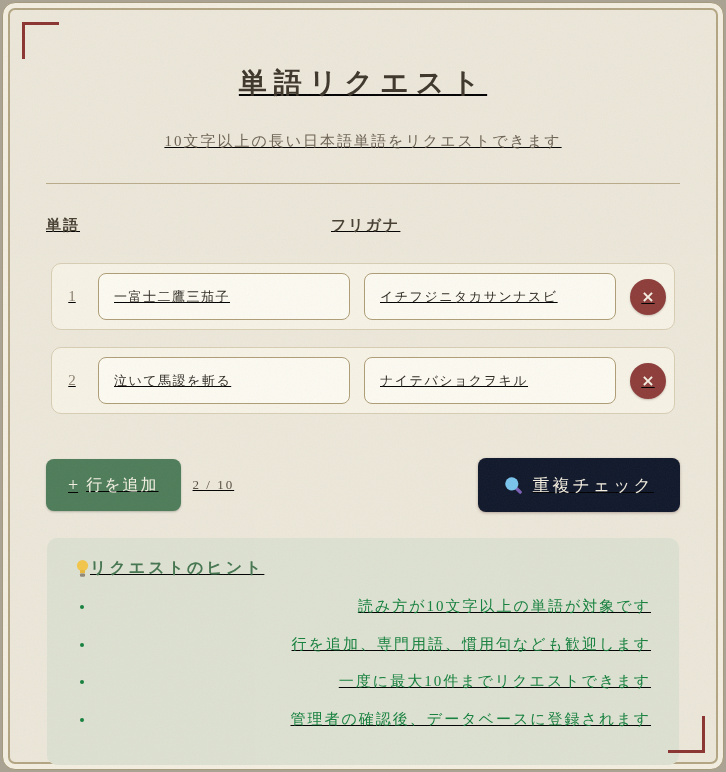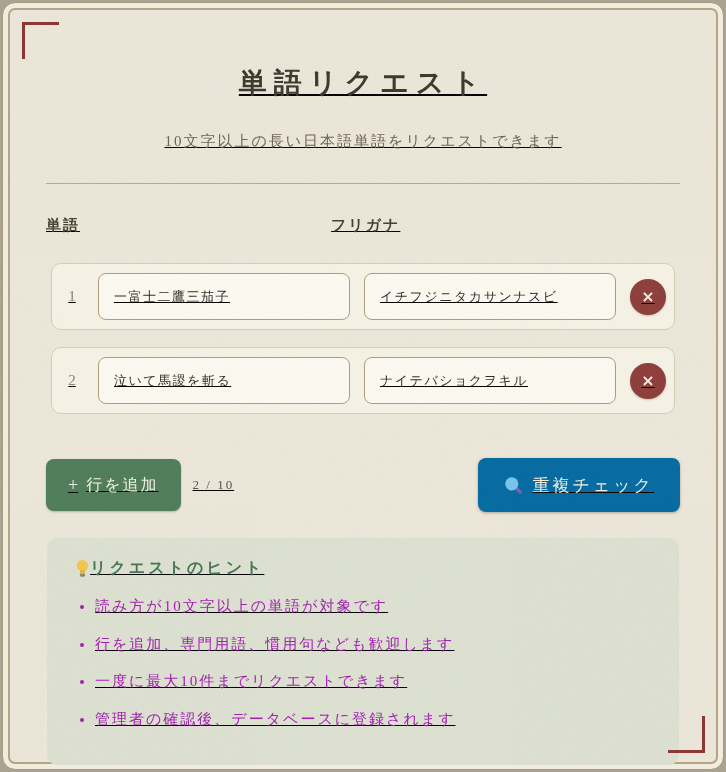--- a/index.html
+++ b/index.html
@@ -74,39 +74,39 @@
     background:#4e7c59;color:#f3f0e2;border:none;border-radius:8px;
     padding:0 22px;height:52px;
     font-family:"Liberation Serif","DejaVu Serif",serif;
     font-size:16px;letter-spacing:2px;
     box-shadow:0 1px 2px rgba(50,60,45,.3);
   }
   .add-btn .plus{font-size:18px;letter-spacing:0;}
   .counter{margin-left:12px;font-size:13px;color:#564e40;letter-spacing:2px;}
   .check-btn{
     margin-left:auto;display:inline-flex;align-items:center;gap:10px;cursor:pointer;
-    background:#0369a1;color:#f5efe0;border:none;border-radius:8px;
+    background:#0f172a;color:#f5efe0;border:none;border-radius:8px;
     padding:0 26px;height:54px;
     font-family:"Liberation Serif","DejaVu Serif",serif;
     font-size:17px;letter-spacing:3px;
     box-shadow:0 1px 3px rgba(70,35,30,.35);
   }
   
   .hint-panel{
     margin:26px 1px 0;background:#dde1d1;border-radius:10px;
     padding:20px 28px 22px;
   }
   .hint-title{
     display:flex;align-items:center;
     font-size:16px;font-weight:bold;color:#44754f;letter-spacing:3px;
   }
   .hint-list{margin:16px 0 0;padding-left:20px;}
   .hint-list li{
-    font-size:15px;color:#a21caf;letter-spacing:2px;
-    line-height:1.5;margin-bottom:15px;
+    font-size:15px;color:#15803d;letter-spacing:2px;
+    line-height:1.5;margin-bottom:15px;text-align:right;
   }
   .hint-list li:last-child{margin-bottom:13px;}
   .icon-svg{display:block;}
 </style>
 </head>
 <body>
 
 <div class="page">
 
   <svg class="noise" width="726" height="772">

